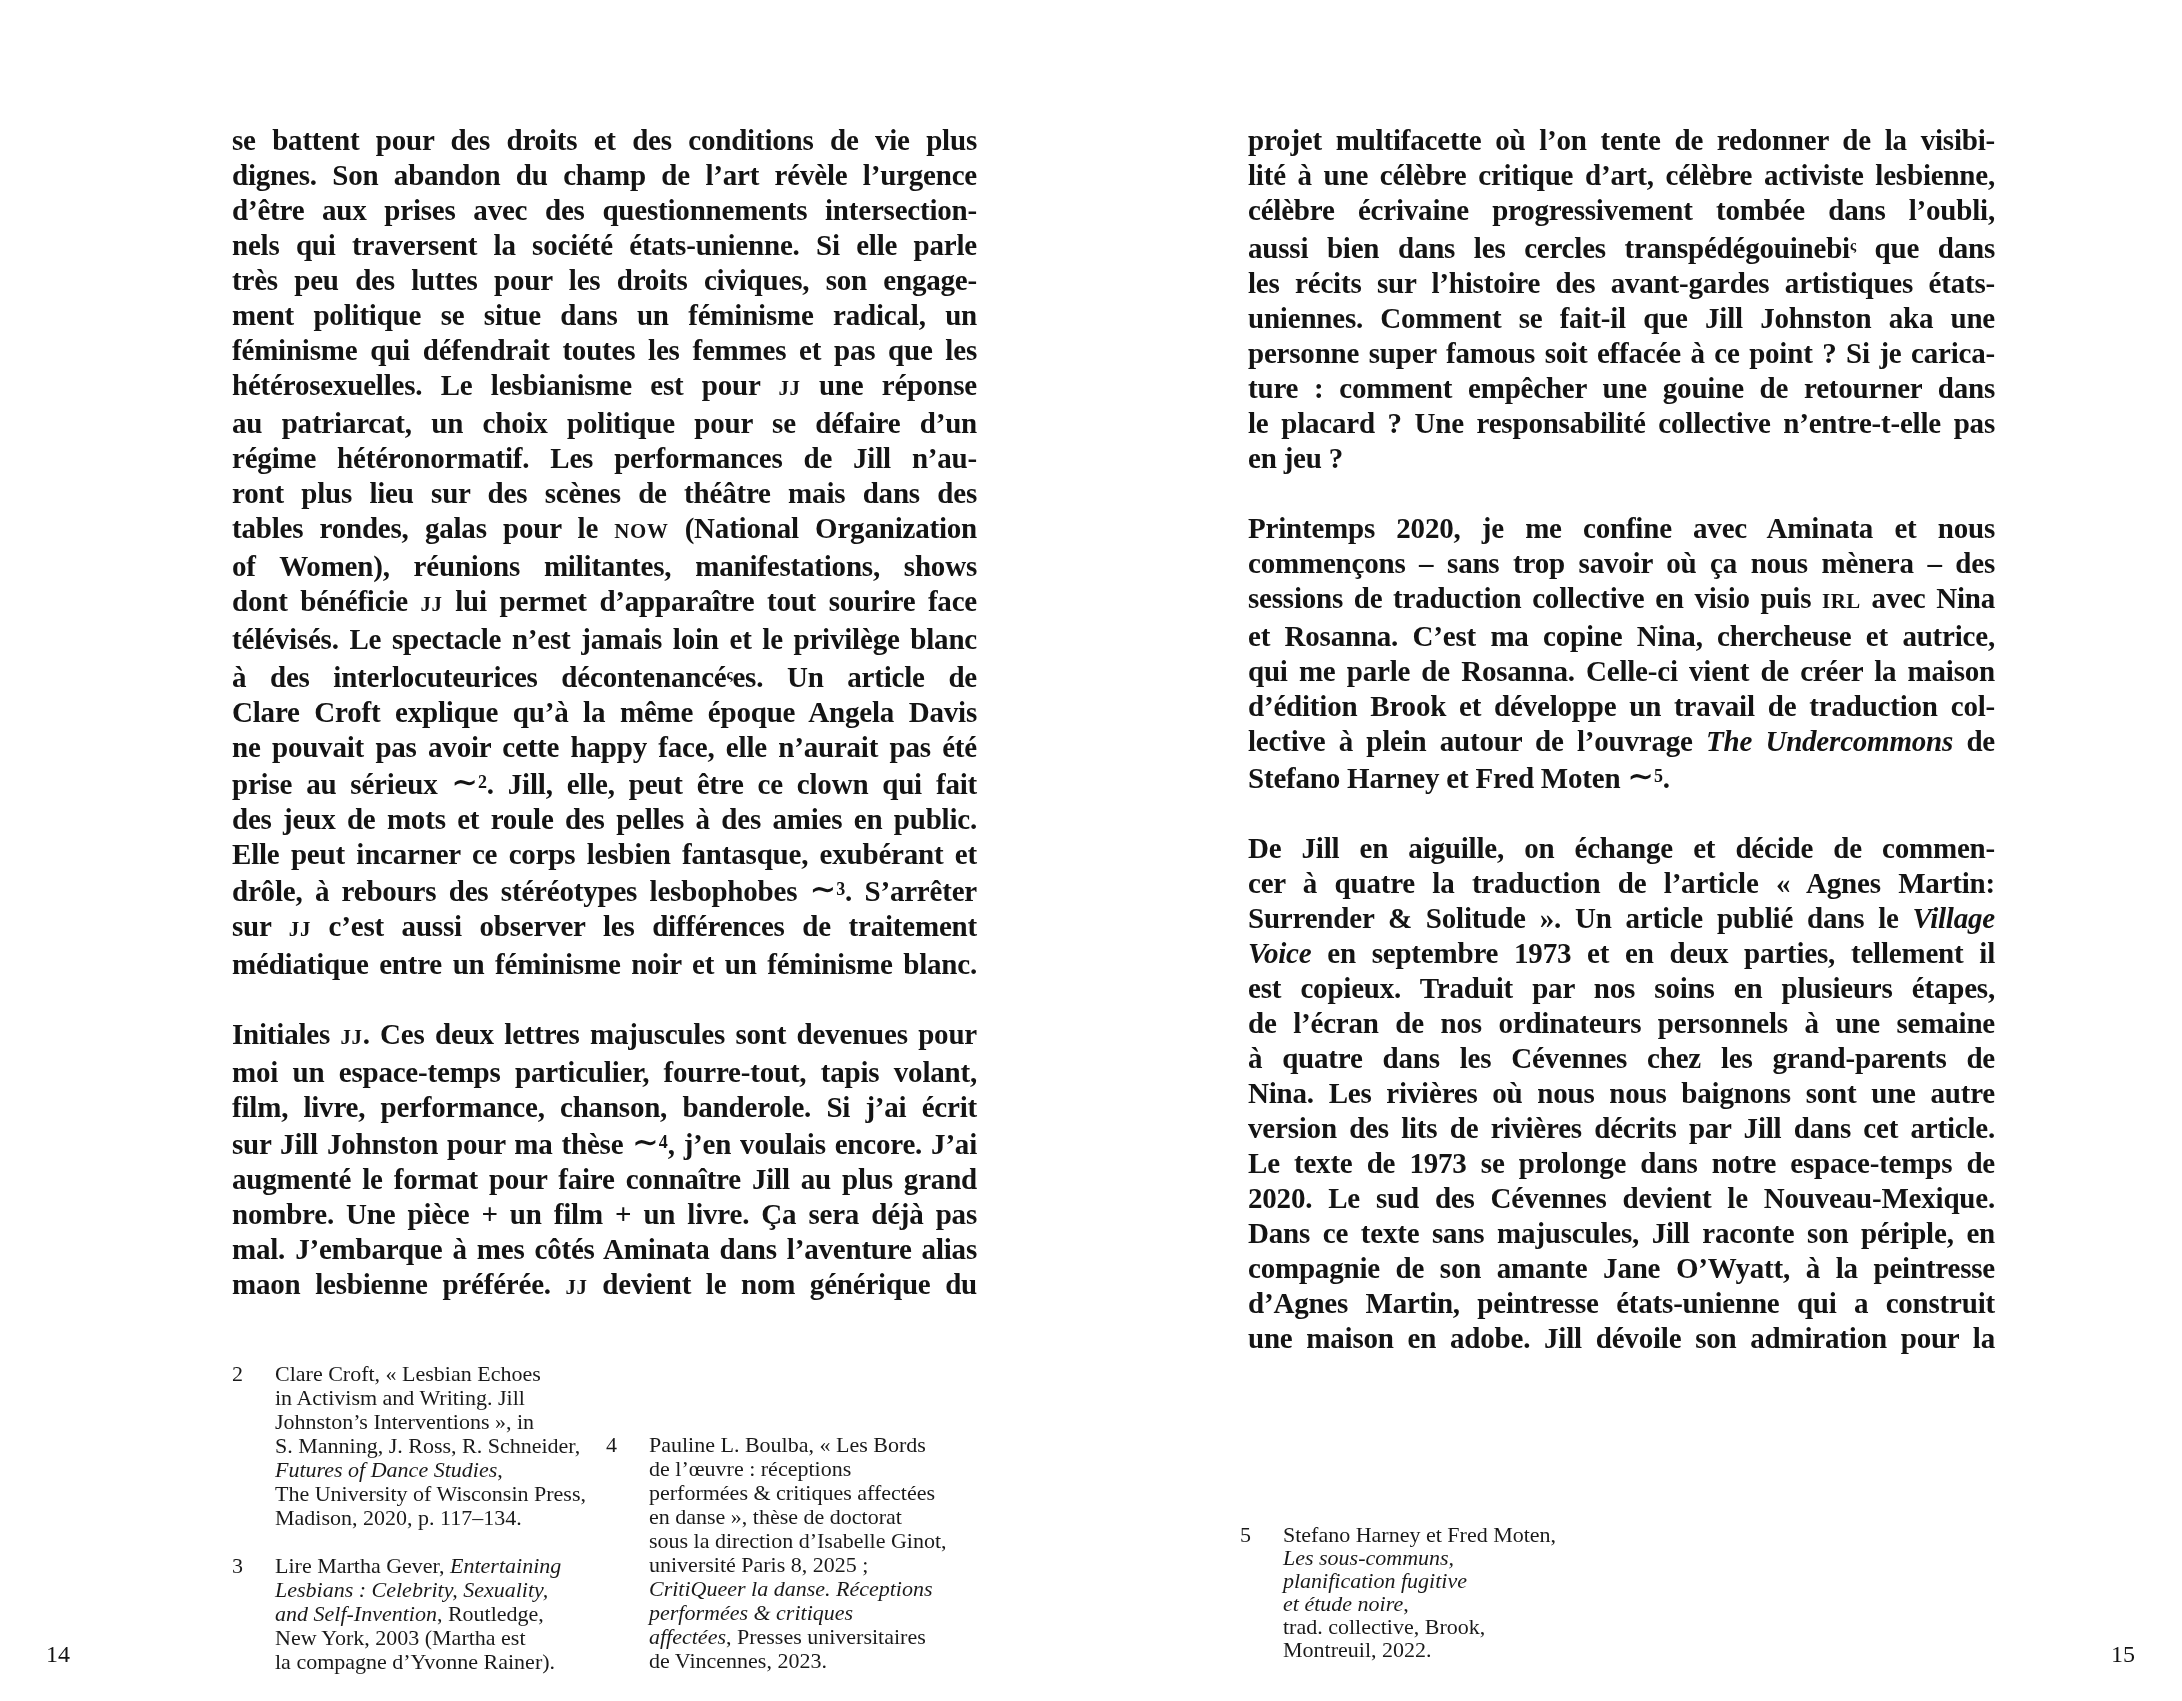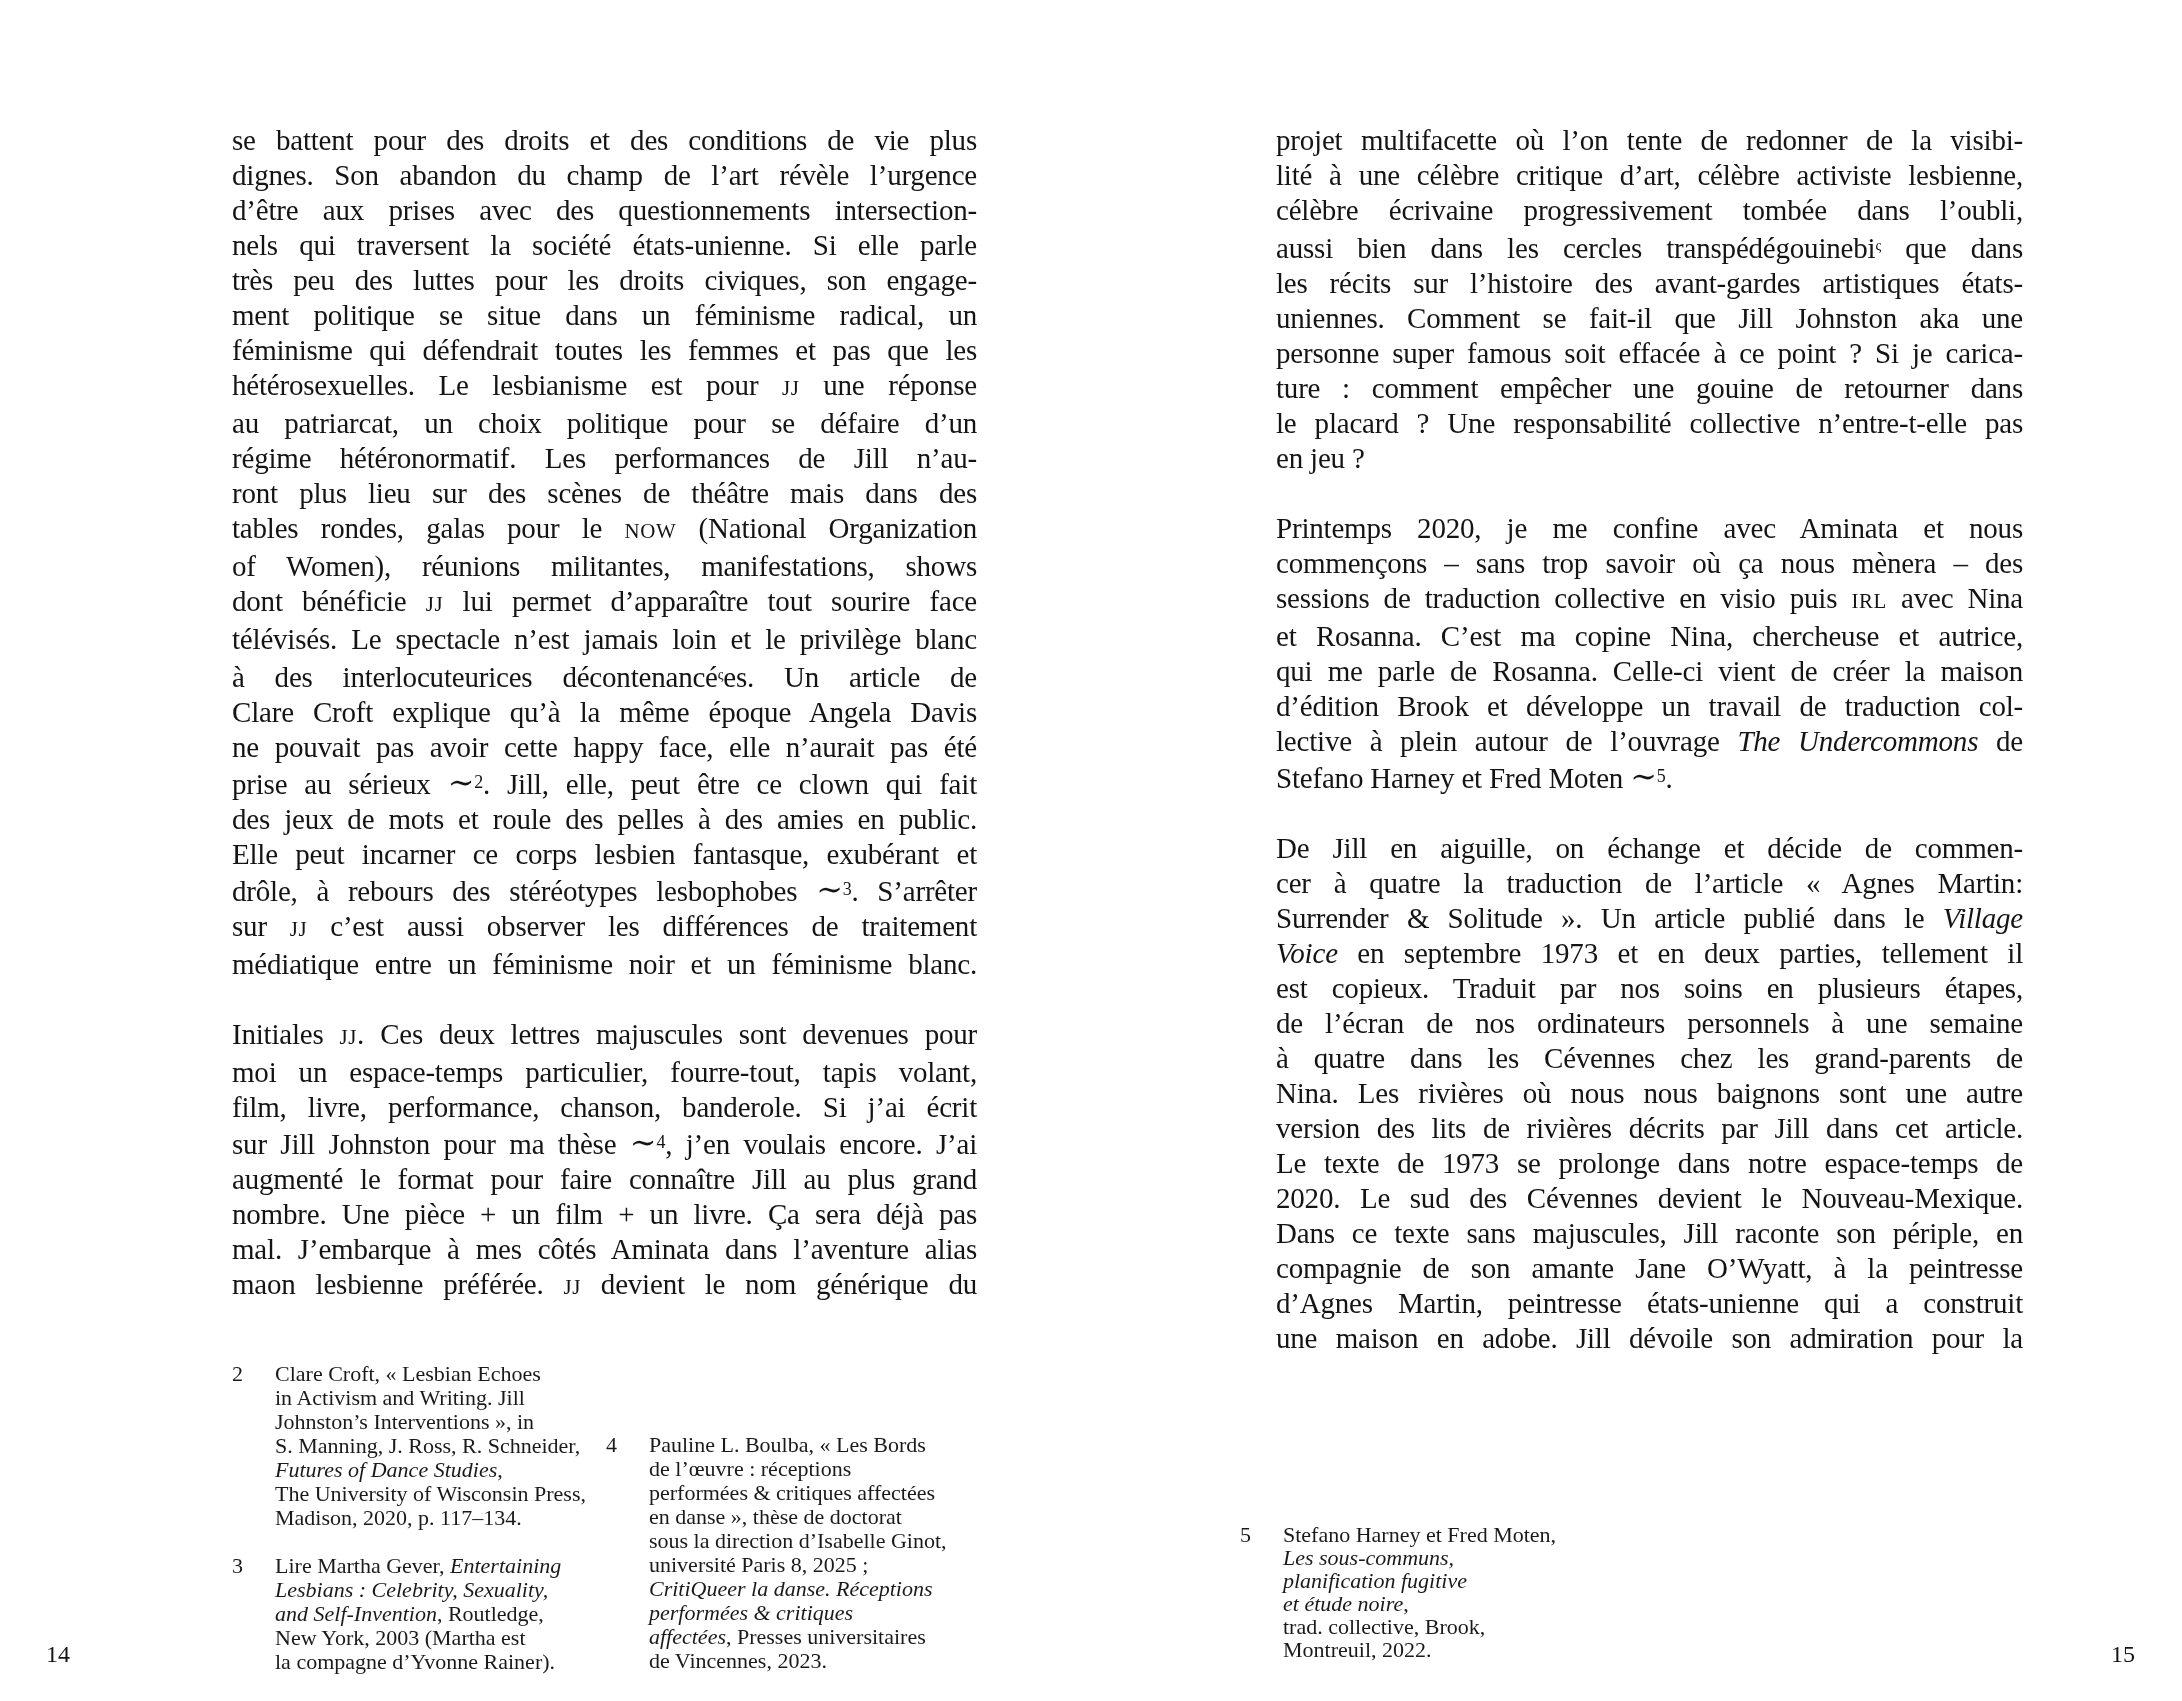--- a/index.html
+++ b/index.html
@@ -11,22 +11,22 @@
     color:#141414;
     overflow:hidden;
   }
   .col{
     position:absolute;
     font-size:29px;
     line-height:35px;
     letter-spacing:-0.2px;
   }
   #col-left{left:232px;top:123px;width:745px;}
-  #col-right{left:1248px;top:123px;width:747px;margin-left:28px;}
-  .para{margin:0 0 35px 0;}
+  #col-right{left:1248px;top:123px;width:747px;}
+  .para{margin:0 0 35px 0;font-weight:bold;}
   .para:last-child{margin-bottom:0;}
   .line{
     text-align:justify;
     text-align-last:justify;
   }
   .line.left{text-align-last:left;}
   .it{font-style:italic;}
   .sc{font-size:0.72em;letter-spacing:0.03em;}
   .sup{font-size:0.62em;vertical-align:0.33em;}
   .sw{font-size:1.1em;vertical-align:0.02em;}

